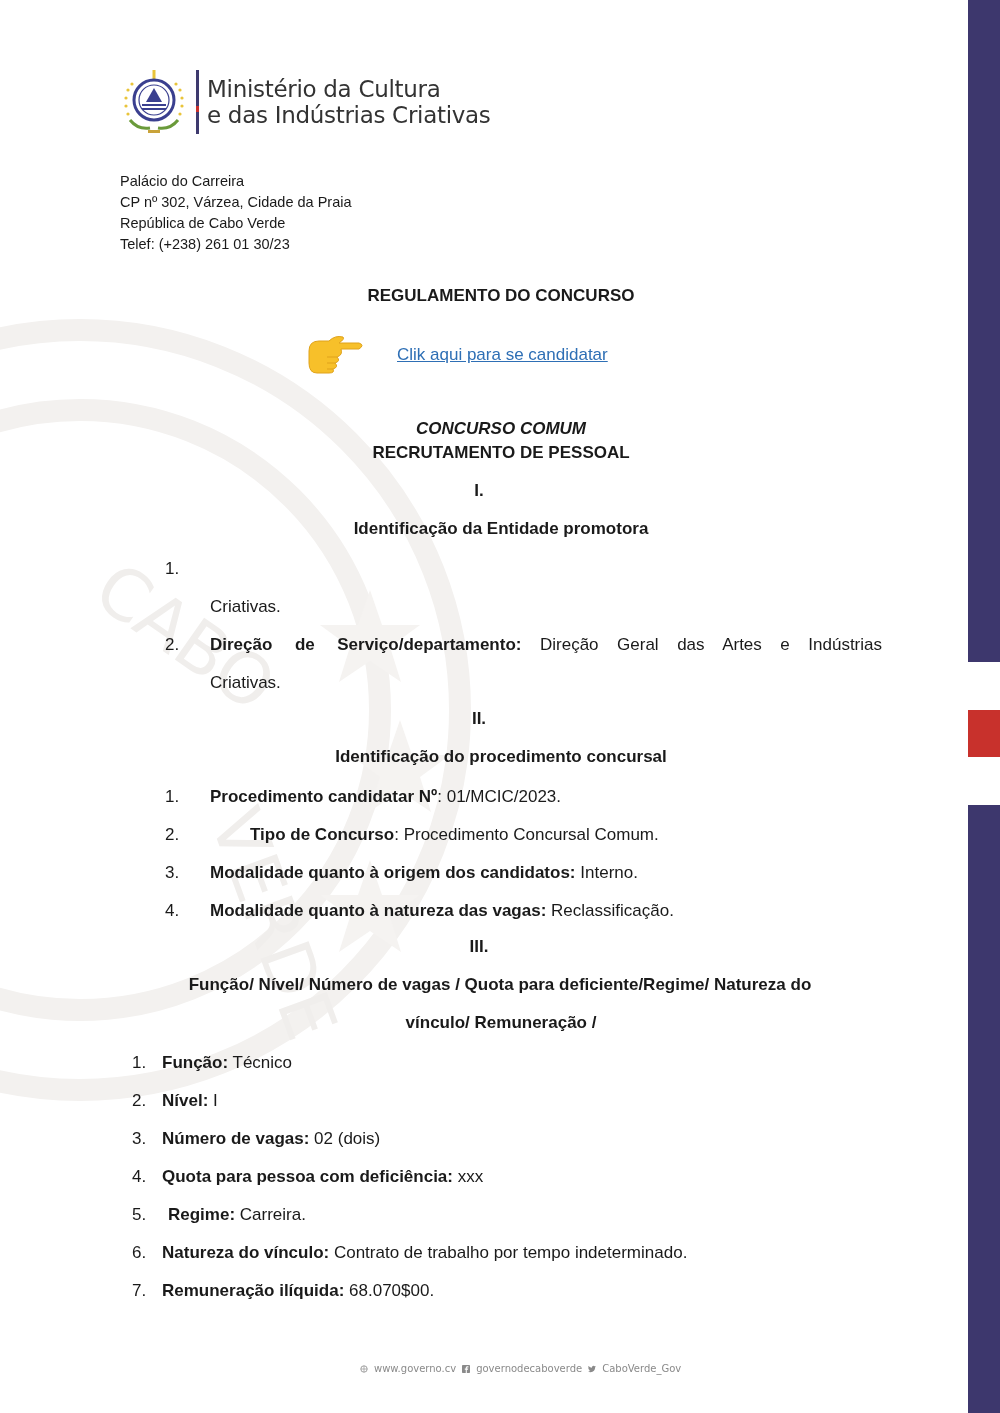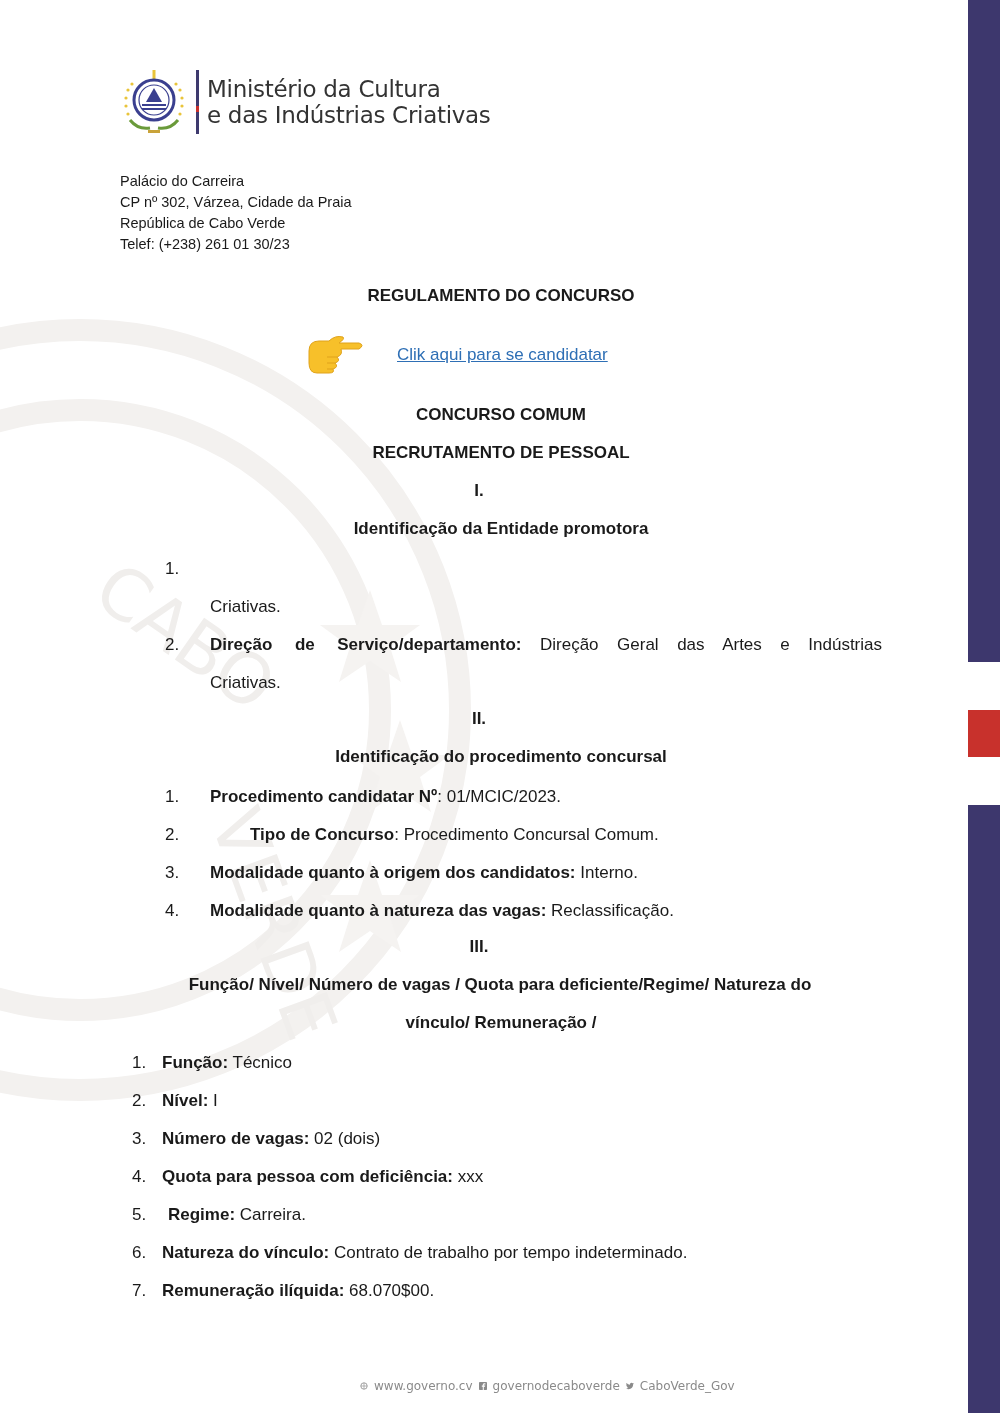--- a/index.html
+++ b/index.html
@@ -29,21 +29,21 @@
     .hand-icon { width: 60px; height: 44px; }
     .apply-link { color: #2e6fb5; text-decoration: underline; font-size: 17px; margin-left: 32px; cursor: pointer; }
 
     .list-item { position: absolute; font-size: 17px; line-height: 38px; }
     .list-item .num { position: absolute; left: 0; top: 0; }
     .list-item .body { position: absolute; top: 0; }
     .list-item b { font-weight: bold; }
 
     .justified { text-align: justify; text-align-last: justify; word-spacing: 2px; }
 
-    .footer { position: absolute; left: 360px; top: 1363px; font-size: 12px; color: #8a8a8a; display: flex; align-items: center; gap: 6px; font-family: "DejaVu Sans", sans-serif; margin-top: 16px; }
+    .footer { position: absolute; left: 360px; top: 1363px; font-size: 10px; color: #8a8a8a; display: flex; align-items: center; gap: 6px; font-family: "DejaVu Sans", sans-serif; }
     .footer .ico { display: inline-block; width: 8px; height: 8px; }
   </style>
 </head>
 <body>
 
 <style>:root { --stripe-blue: #3d376d; --stripe-red: #c8312c; }</style>
 
 <div class="watermark">
   <svg viewBox="0 0 820 820">
     <g fill="none" stroke="#f3f1ef" stroke-width="22">
@@ -105,21 +105,21 @@
 <div class="center-line h-title">REGULAMENTO DO CONCURSO</div>
 
 <div class="apply-row">
   <svg class="hand-icon" viewBox="0 0 60 44">
     <path d="M4 18 Q4 8 14 8 L24 8 Q30 2 38 4 Q40 6 34 10 L54 10 Q60 12 54 16 L36 16 Q38 22 32 24 Q36 28 30 30 Q34 34 28 36 Q30 40 24 40 L12 40 Q4 40 4 30 Z" fill="#f7c02a" stroke="#e0a21a" stroke-width="1"></path>
     <path d="M22 24 L32 24 M22 30 L30 30 M22 36 L28 36" stroke="#e0a21a" stroke-width="1.2"></path>
   </svg>
   <a class="apply-link">Clik aqui para se candidatar</a>
 </div>
 
-<div class="center-line" style="top:405px;">CONCURSO COMUM</div>
+<div class="center-line" style="top:419px;font-style:italic;">CONCURSO COMUM</div>
 <div class="center-line" style="top:443px;">RECRUTAMENTO DE PESSOAL</div>
 
 <div class="center-line" style="top:481px; left:98px;">I.</div>
 <div class="center-line" style="top:519px;">Identificação da Entidade promotora</div>
 
 <div class="list-item" style="left:165px; top:550px; width:717px; height:76px;">
   <span class="num">1.</span>
   <div class="body" style="left:45px; top:38px;">Criativas.</div>
 </div>
 

